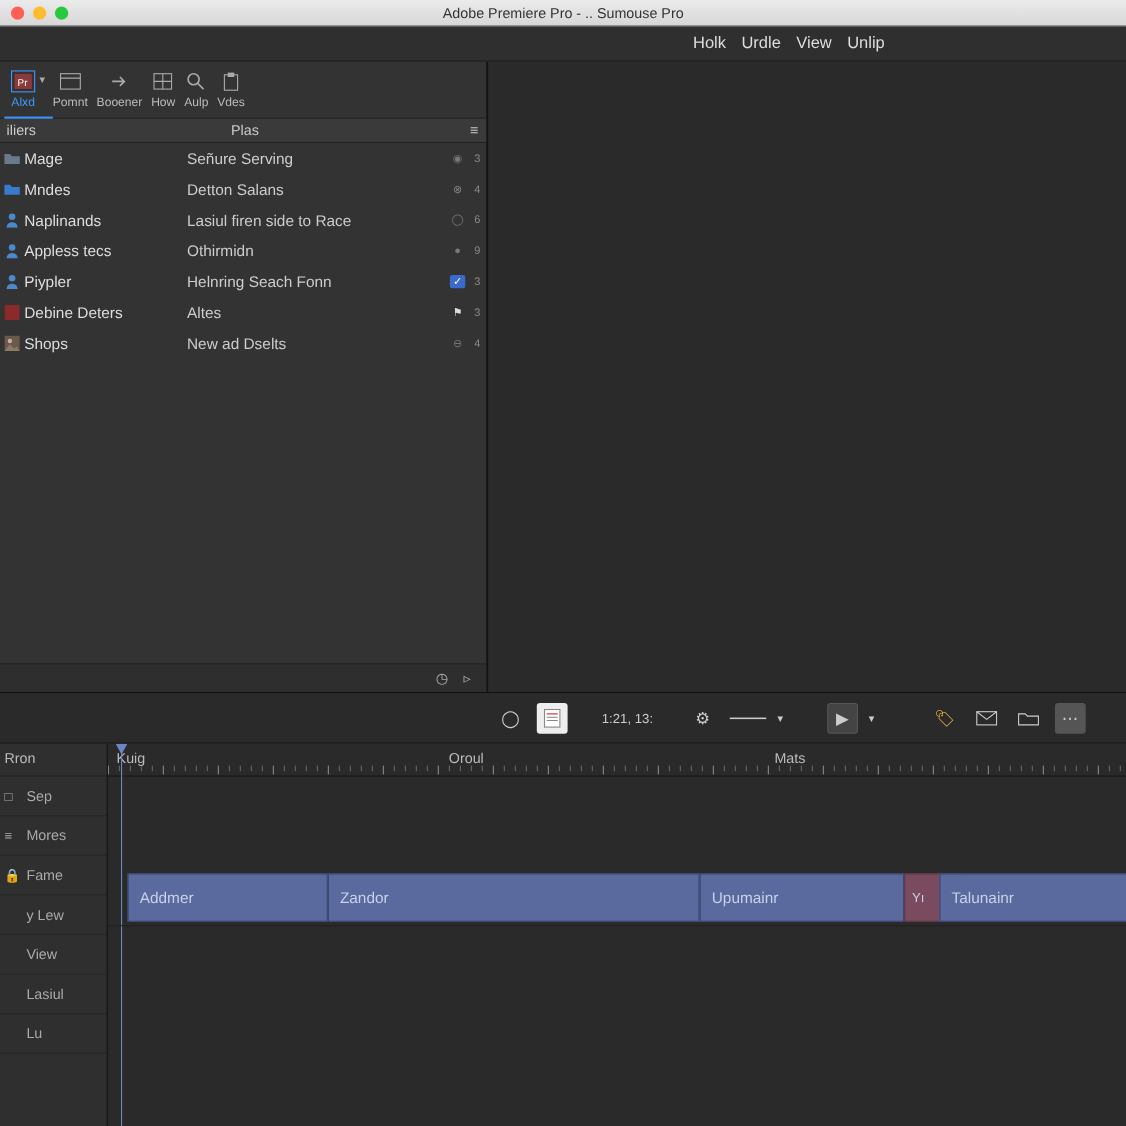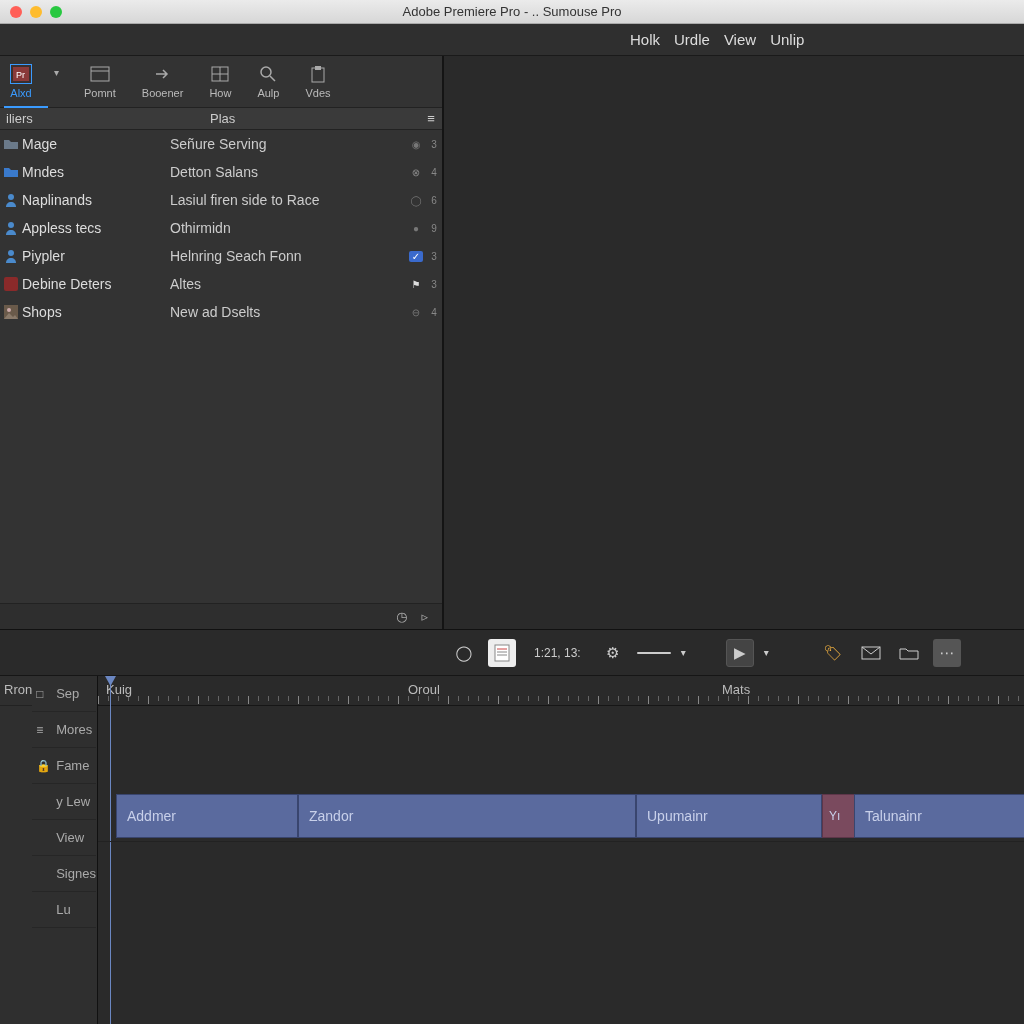--- a/index.html
+++ b/index.html
@@ -15,21 +15,21 @@
 
 .menu-bar { height:32px; background:#2f2f2f; display:flex; align-items:center; padding-left:630px; gap:14px; border-bottom:1px solid #1a1a1a;}
 .menu-item { font-size:15px; color:#ddd; cursor:pointer; }
 
 
 .upper { height:574px; display:flex; border-bottom:1px solid #111;}
 .left-pane { width:444px; background:#333; display:flex; flex-direction:column; border-right:2px solid #141414;}
 .right-pane { flex:1; background:#2a2a2a; }
 
 
-.toolbar { height:52px; display:flex; align-items:flex-start; gap:18px; padding:6px 6px 0 6px; border-bottom:1px solid #222;}
+.toolbar { height:52px; display:flex; align-items:flex-start; padding:6px 6px 0 6px; border-bottom:1px solid #222;}
 .tool-btn { display:flex; flex-direction:column; align-items:center; gap:3px; cursor:pointer; font-size:11px; color:#bbb; padding:2px 4px;}
 .tool-btn.active { color:#3a9bff; }
 .tool-icon { width:22px; height:20px; display:flex; align-items:center; justify-content:center;}
 .tool-btn.active .tool-icon{ border:1px solid #3a9bff; background:#3a2f2f; }
 .underline { height:2px; background:#3a9bff; width:44px; margin-left:4px; margin-top:-2px;}
 
 
 .col-headers { height:22px; display:flex; align-items:center; background:#3a3a3a; border-bottom:1px solid #222; font-size:13px; color:#ccc;gap:36px;}
 .col-headers .c1{ width:170px; padding-left:6px;} .col-headers .c2{ flex:1; padding-left:4px;}
 .col-headers .menu-burger{ width:22px; text-align:center; cursor:pointer;}
@@ -45,28 +45,28 @@
 
 
 .pane-footer { height:26px; display:flex; align-items:center; justify-content:flex-end; gap:14px; padding-right:14px; border-top:1px solid #222; background:#2e2e2e;}
 .pane-footer .fic{ color:#aaa; font-size:13px; cursor:pointer;}
 
 
 .lower { height:394px; display:flex; flex-direction:column; background:#2a2a2a;}
 .tool-strip { height:46px; display:flex; align-items:center; padding-left:450px; gap:10px; border-bottom:1px solid #161616;}
 .ts-btn { width:28px; height:28px; display:flex; align-items:center; justify-content:center; border-radius:3px; cursor:pointer; color:#ccc; font-size:15px;}
 .ts-btn.box { background:#eee; color:#333; }
-.ts-txt { font-size:12px; color:#ccc; margin:0 8px;}
+.ts-txt { font-size:12px; color:#ccc; margin:0 21px;}
 .ts-btn.line { width:34px; border-bottom:2px solid #ccc; height:0;}
 .ts-btn.play { background:#444; border:1px solid #555;}
 .ts-btn.dots { background:#555;}
 .ts-drop { font-size:10px; color:#ccc; cursor:pointer;}
 
 .timeline-area { flex:1; display:flex; }
-.track-labels { width:98px; background:#2f2f2f; border-right:1px solid #111; display:flex; flex-direction:row;}
+.track-labels { width:98px; background:#2f2f2f; border-right:1px solid #111; display:flex; flex-direction:column;}
 .track-head { height:30px; font-size:13px; color:#bbb; padding:6px 0 0 4px; border-bottom:1px solid #222;}
 .track-row { height:40px; display:flex; align-items:center; gap:6px; padding-left:4px; font-size:13px; color:#aaa; border-bottom:1px solid #262626;}
 .track-row .tic{ width:14px; font-size:12px;}
 .track-row.small{ height:36px;}
 .circle-mark { position:relative;}
 .circle-mark::after{ content:"◯"; position:absolute; right:-16px; font-size:12px; color:#999;}
 
 .timeline-body { flex:1; position:relative; background:#2a2a2a; overflow:hidden;}
 .ruler-labels { height:30px; display:flex; position:relative; border-bottom:1px solid #161616;}
 .ruler-label { position:absolute; top:6px; font-size:13px; color:#bbb;}
@@ -331,21 +331,21 @@
           <div class="track-row small">
             <span class="tic"></span>
             <span>y Lew</span>
           </div>
           <div class="track-row small circle-mark">
             <span class="tic"></span>
             <span>View</span>
           </div>
           <div class="track-row small">
             <span class="tic"></span>
-            <span>Signes</span>
+            <span>Lasiul</span>
           </div>
           <div class="track-row small circle-mark">
             <span class="tic"></span>
             <span>Lu</span>
           </div>
         </div>
     </div>
     <div class="timeline-body">
       <div class="ruler-labels" id="ruler-host">
         <div class="ruler-ticks" id="ticks-host">
@@ -438,21 +438,21 @@
             <div class="tick minor" style="left: 860px;"></div>
             <div class="tick minor" style="left: 870px;"></div>
             <div class="tick minor" style="left: 880px;"></div>
             <div class="tick minor" style="left: 890px;"></div>
             <div class="tick" style="left: 900px;"></div>
             <div class="tick minor" style="left: 910px;"></div>
             <div class="tick minor" style="left: 920px;"></div>
           </div>
       <span class="ruler-label" style="left: 8px;">Kuig</span>
           <span class="ruler-label" style="left: 310px;">Oroul</span>
-          <span class="ruler-label" style="left: 624px;">Mats</span>
+          <span class="ruler-label" style="left: 606px;">Mats</span>
         </div>
       <div class="playhead"></div>
       <div class="tracks">
         <div class="vtrack" id="clip-host">
             <div class="clip" style="left: 18px; width: 182px;">Addmer</div>
             <div class="clip" style="left: 538px; width: 186px;">Upumainr</div>
             <div class="clip" style="left: 200px; width: 338px;">Zandor</div>
             <div class="clip accent" style="left: 724px;">Yı</div>
             <div class="clip" style="left: 756px; width: 200px;">Talunainr</div>
           </div>

